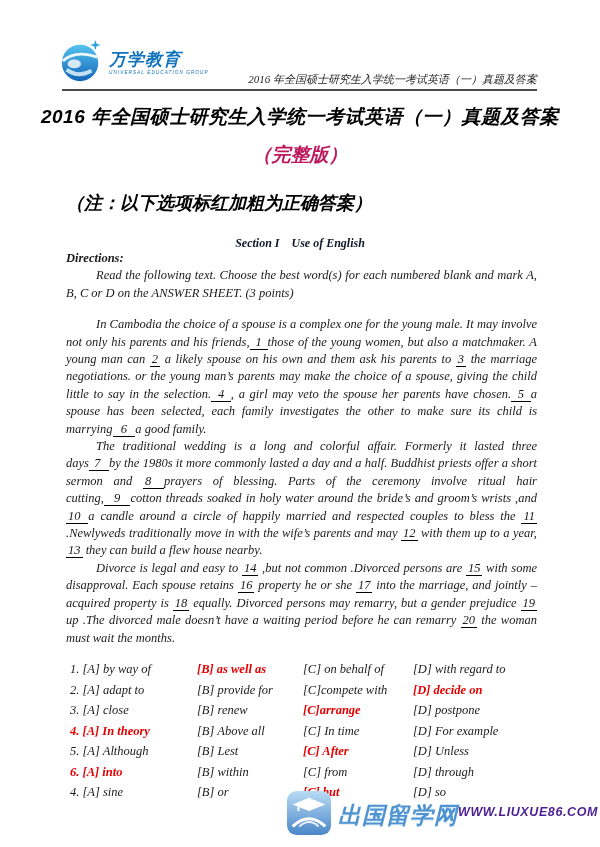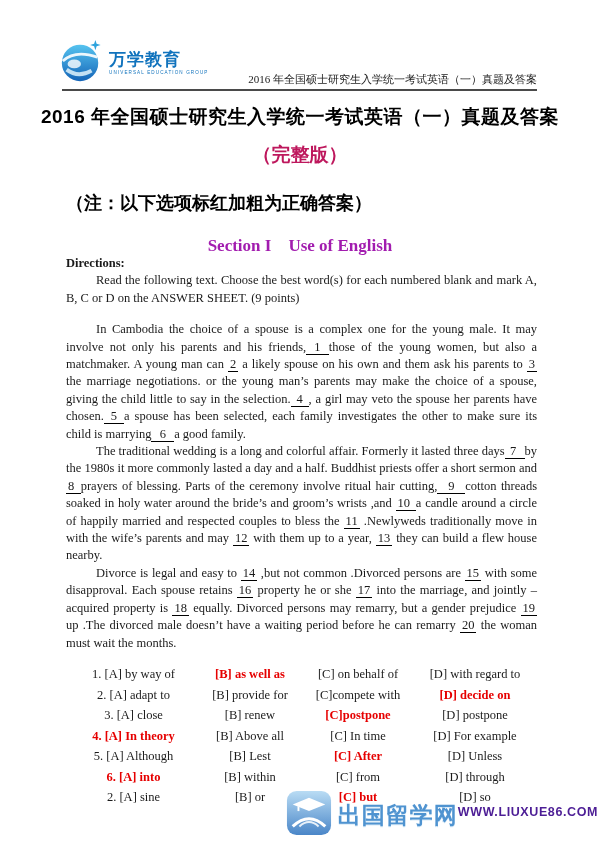--- a/index.html
+++ b/index.html
@@ -4,20 +4,21 @@
 <style>
   html,body{margin:0;padding:0;background:#ffffff;}
   #page{
     position:relative;
     width:600px;height:847px;
     margin:0 auto;
     background:#ffffff;
     overflow:hidden;
     font-family:"Liberation Serif","DejaVu Serif",serif;
     color:#1a1a1a;
+    font-style:italic;
   }
   
   .header{
     margin:40px 63px 0 58px;
     height:48px;
     display:flex;
     justify-content:space-between;
     align-items:flex-end;
   }
   .brand{display:flex;align-items:center;gap:5px;}
@@ -47,21 +48,21 @@
     font-family:"Liberation Sans","DejaVu Sans",sans-serif;
     font-weight:700;font-size:19px;color:#be185d;
   }
   .note-line{
     margin:23px 63px 0 66px;
     font-family:"Liberation Sans","DejaVu Sans",sans-serif;
     font-weight:700;font-size:18px;color:#000;
   }
   .section-heading{
     margin-top:21px;text-align:center;
-    font-weight:700;font-size:17px;color:#a21caf;white-space:pre-wrap;
+    font-weight:700;font-size:12px;color:#0f172a;white-space:pre-wrap;
   }
   
   .content{margin:0 63px 0 66px;}
   .directions-label{font-weight:700;font-size:12.5px;}
   .body-para{
     margin:0;padding:0;
     font-size:12.5px;line-height:17.4px;
     text-align:justify;
     text-indent:30px;
   }
@@ -73,21 +74,21 @@
     white-space:pre;
   }
   
   .options{margin:12px 63px 0 70px;}
   .opt-row{
     display:grid;
     grid-template-columns:127px 106px 110px auto;
     font-size:12.5px;
     line-height:20.6px;
   }
-  .opt-cell{white-space:nowrap;text-align:center;}
+  .opt-cell{white-space:nowrap;}
   .opt-cell.correct{color:var(--answer-red,#e60000);font-weight:700;}
   .page-number{
     margin-top:4px;text-align:center;font-size:12px;color:#000;
   }
   
   .watermark{
     position:absolute;right:0;bottom:7px;
     display:flex;align-items:center;gap:6px;
     font-family:"Liberation Sans","DejaVu Sans",sans-serif;
   }
@@ -133,21 +134,21 @@
 
   <div class="main-title">2016 年全国硕士研究生入学统一考试英语（一）真题及答案</div>
   <div class="sub-title">（完整版）</div>
 
   <div class="note-line">（注：以下选项标红加粗为正确答案）</div>
 
   <div class="section-heading">Section I    Use of English</div>
 
   <div class="content">
     <div class="directions-label">Directions:</div>
-    <p class="body-para directions-para">Read the following text. Choose the best word(s) for each numbered blank and mark A, B, C or D on the ANSWER SHEET. (9 points)</p>
+    <p class="body-para directions-para">Read the following text. Choose the best word(s) for each numbered blank and mark A, B, C or D on the ANSWER SHEET. (3 points)</p>
 
     <div class="passage">
         <p class="body-para">In Cambodia the choice of a spouse is a complex one for the young male. It may involve not only his parents and his friends,<span class="blank"> 1 </span>those of the young women, but also a matchmaker. A young man can <span class="blank">2</span> a likely spouse on his own and them ask his parents to <span class="blank">3</span> the marriage negotiations. or the young man’s parents may make the choice of a spouse, giving the child little to say in the selection.<span class="blank"> 4 </span>, a girl may veto the spouse her parents have chosen.<span class="blank"> 5 </span>a spouse has been selected, each family investigates the other to make sure its child is marrying<span class="blank">  6  </span>a good family.</p>
         <p class="body-para">The traditional wedding is a long and colorful affair. Formerly it lasted three days<span class="blank"> 7  </span>by the 1980s it more commonly lasted a day and a half. Buddhist priests offer a short sermon and <span class="blank">8 </span>prayers of blessing. Parts of the ceremony involve ritual hair cutting,<span class="blank">  9  </span>cotton threads soaked in holy water around the bride’s and groom’s wrists ,and <span class="blank">10 </span>a candle around a circle of happily married and respected couples to bless the <span class="blank">11</span> .Newlyweds traditionally move in with the wife’s parents and may <span class="blank">12</span> with them up to a year, <span class="blank">13</span> they can build a flew house nearby.</p>
         <p class="body-para">Divorce is legal and easy to <span class="blank">14</span> ,but not common .Divorced persons are <span class="blank">15</span> with some disapproval. Each spouse retains <span class="blank">16</span> property he or she <span class="blank">17</span> into the marriage, and jointly –acquired property is <span class="blank">18</span> equally. Divorced persons may remarry, but a gender prejudice <span class="blank">19</span> up .The divorced male doesn’t have a waiting period before he can remarry <span class="blank">20</span> the woman must wait the months.</p>
       </div>
   </div>
 
   <div class="options">
       <div class="opt-row">
@@ -158,21 +159,21 @@
       </div>
       <div class="opt-row">
         <div class="opt-cell">2. [A] adapt to</div>
         <div class="opt-cell">[B] provide for</div>
         <div class="opt-cell">[C]compete with</div>
         <div class="opt-cell correct">[D] decide on</div>
       </div>
       <div class="opt-row">
         <div class="opt-cell">3. [A] close</div>
         <div class="opt-cell">[B] renew</div>
-        <div class="opt-cell correct">[C]postpone</div>
+        <div class="opt-cell correct">[C]arrange</div>
         <div class="opt-cell">[D] postpone</div>
       </div>
       <div class="opt-row">
         <div class="opt-cell correct">4. [A] In theory</div>
         <div class="opt-cell">[B] Above all</div>
         <div class="opt-cell">[C] In time</div>
         <div class="opt-cell">[D] For example</div>
       </div>
       <div class="opt-row">
         <div class="opt-cell">5. [A] Although</div>
@@ -180,21 +181,21 @@
         <div class="opt-cell correct">[C] After</div>
         <div class="opt-cell">[D] Unless</div>
       </div>
       <div class="opt-row">
         <div class="opt-cell correct">6. [A] into</div>
         <div class="opt-cell">[B] within</div>
         <div class="opt-cell">[C] from</div>
         <div class="opt-cell">[D] through</div>
       </div>
       <div class="opt-row">
-        <div class="opt-cell">2. [A] sine</div>
+        <div class="opt-cell">4. [A] sine</div>
         <div class="opt-cell">[B] or</div>
         <div class="opt-cell correct">[C] but</div>
         <div class="opt-cell">[D] so</div>
       </div>
     </div>
 
   <div class="page-number">1</div>
 
   <div class="watermark">
     <span>

